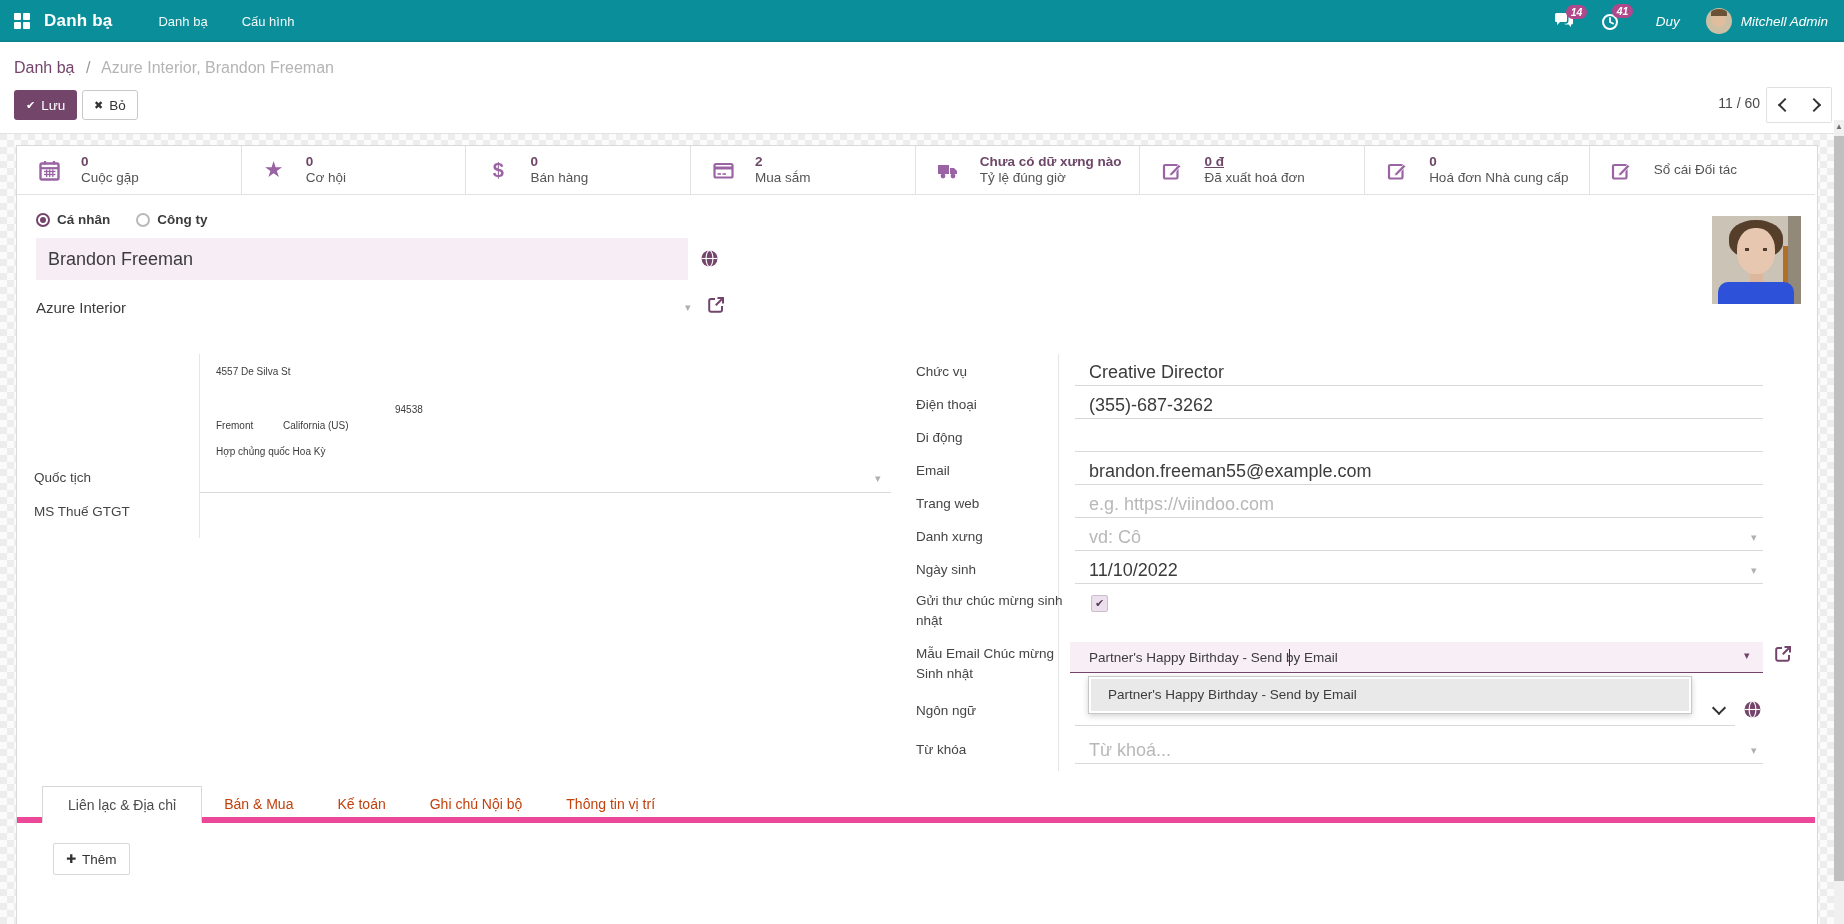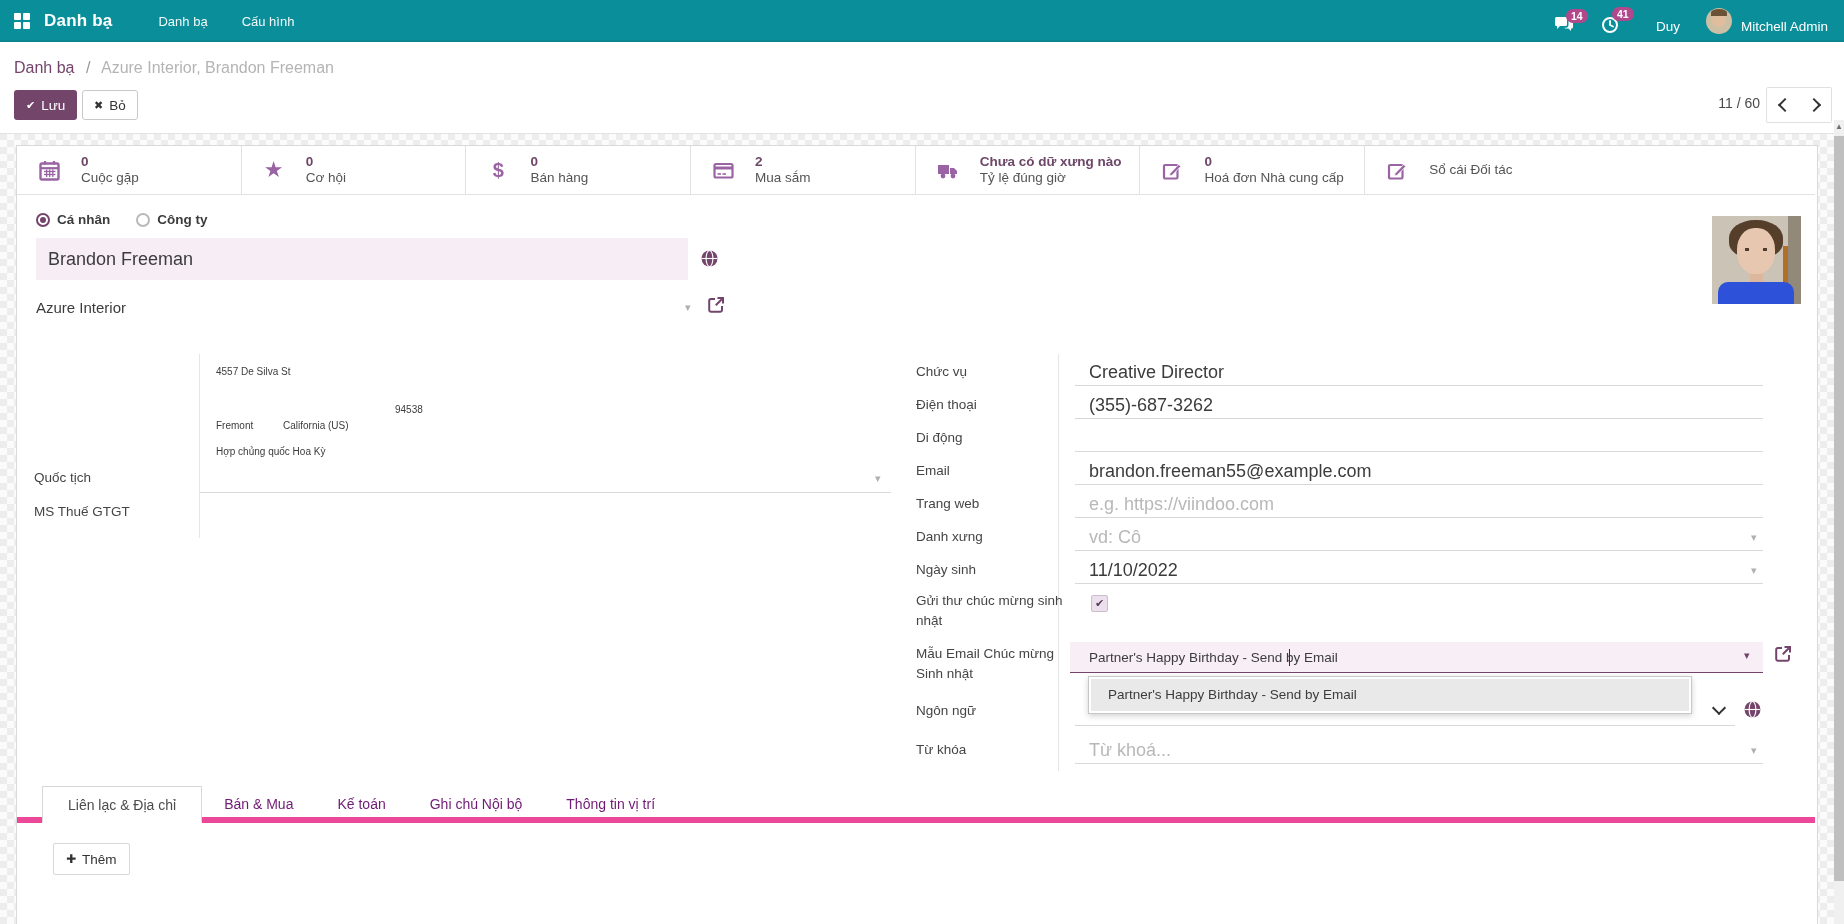--- a/index.html
+++ b/index.html
@@ -12,21 +12,21 @@
       linear-gradient(45deg,#ededed 25%,transparent 25%,transparent 75%,#ededed 75%);
     background-size:14px 14px;background-position:0 0,7px 7px;
   }
   
   .navbar{position:absolute;left:0;top:0;width:1844px;height:42px;background:#0a8e99;
     display:flex;align-items:center;z-index:30;box-shadow:inset 0 -2px 0 rgba(0,0,0,.06);}
   .apps-grid{width:16px;height:16px;margin:0 14px 0 14px;display:grid;grid-template-columns:7px 7px;grid-gap:2px;cursor:pointer;}
   .apps-grid i{width:7px;height:7px;background:#fff;border-radius:1px;display:block;}
   .brand{color:#fff;font-size:17px;font-weight:700;margin-right:46px;letter-spacing:.2px;cursor:pointer;}
   .nav-menu{color:#fff;font-size:13px;margin-right:34px;cursor:pointer;opacity:.95;}
-  .nav-right{margin-left:auto;display:flex;align-items:flex-end;padding-right:16px;}
+  .nav-right{margin-left:auto;display:flex;align-items:center;padding-right:16px;font-style:italic;}
   .nav-ico{position:relative;margin-right:26px;cursor:pointer;display:flex;align-items:center;}
   .badge{position:absolute;top:-7px;left:12px;background:#b0488b;color:#fff;font-size:10.5px;
     padding:1px 5px;border-radius:9px;line-height:12px;font-weight:700;}
   .shortcut{color:#fff;font-size:13.5px;margin:0 26px 0 10px;cursor:pointer;}
   .nav-avatar{width:26px;height:26px;border-radius:50%;background:#cdbfa4;position:relative;overflow:hidden;margin-right:9px;cursor:pointer;}
   .nav-avatar::before{content:"";position:absolute;left:6px;top:4px;width:14px;height:15px;border-radius:50%;background:#e2bd9d;}
   .nav-avatar::after{content:"";position:absolute;left:5px;top:1px;width:16px;height:7px;border-radius:50% 50% 0 0;background:#6b5136;}
   .user-name{color:#fff;font-size:13.5px;cursor:pointer;}
   
   .control-panel{position:absolute;left:0;top:42px;width:1844px;height:91px;background:#fff;border-bottom:1px solid #e3e3e3;z-index:5;}
@@ -85,21 +85,21 @@
   .tmpl-field{position:absolute;left:1053px;top:496px;width:693px;height:31px;background:#f8eef6;
     border-bottom:1px solid #74456b;font-size:13.5px;color:#3c3c3c;line-height:31px;padding-left:19px;box-sizing:border-box;cursor:text;}
   .text-cursor{position:absolute;left:1272px;top:503px;width:1px;height:17px;background:#333;z-index:3;}
   .dropdown{position:absolute;left:1071px;top:530px;width:598px;background:#fff;border:1px solid #c8c8c8;
     box-shadow:0 2px 6px rgba(0,0,0,.18);z-index:10;padding:2px;}
   .dd-option{background:#e9e9e9;height:32px;line-height:32px;font-size:13.5px;color:#3c3c3c;padding-left:17px;cursor:pointer;}
   .lang-chev{position:absolute;left:1697px;top:561px;cursor:pointer;}
   .globe{cursor:pointer;}
   
   .tabs{position:absolute;left:0;top:640px;width:1798px;height:37px;border-bottom:6px solid #ec4899;display:flex;align-items:flex-start;padding-left:25px;box-sizing:border-box;}
-  .tab{height:37px;line-height:37px;font-size:14px;padding:0 22px;color:#701a75;cursor:pointer;box-sizing:border-box;}
+  .tab{height:37px;line-height:37px;font-size:14px;padding:0 22px;color:#c2410c;cursor:pointer;box-sizing:border-box;}
   .tab.active{background:#fff;border:1px solid #d8d8d8;border-bottom:1px solid #fff;margin-bottom:-1px;color:#4c4c4c;padding:0 25px;}
   .btn-add{position:absolute;left:36px;top:697px;height:30px;padding:0 12px;background:#fff;border:1px solid #d9d9d9;
     border-radius:2px;font-size:13.5px;color:#333;display:flex;align-items:center;cursor:pointer;}
   .btn-add .glyph{font-size:12px;font-weight:700;margin-right:6px;}
   
   .photo{position:absolute;left:1695px;top:70px;width:89px;height:88px;background:#cac3b6;overflow:hidden;cursor:pointer;}
   .photo .door{position:absolute;left:76px;top:0;width:13px;height:88px;background:#93897b;}
   .photo .strip{position:absolute;left:71px;top:30px;width:5px;height:58px;background:#b07029;}
   .photo .hair{position:absolute;left:17px;top:4px;width:54px;height:38px;background:#553e2a;border-radius:48% 48% 40% 40%;}
   .photo .neck{position:absolute;left:38px;top:52px;width:13px;height:14px;background:#dcb79d;}
@@ -231,20 +231,32 @@
         <svg width="22" height="21" viewBox="0 0 22 21">
             <path d="M1 5h11v9H1z" fill="currentColor"></path>
             <path d="M13 8h4l3 3v3h-7z" fill="currentColor"></path>
             <circle cx="6" cy="16" r="2.4" fill="currentColor"></circle>
             <circle cx="16" cy="16" r="2.4" fill="currentColor"></circle>
           </svg>
       </span>
       <span class="s-txt">
           <span class="s-val">Chưa có dữ xưng nào</span>
           <span class="s-lab">Tỷ lệ đúng giờ</span>
+        </span>
+    </div>
+    <div class="stat-btn">
+      <span class="s-ico">
+        <svg width="21" height="21" viewBox="0 0 21 21">
+            <rect x="2" y="5" width="13.5" height="13.5" rx="1.2" fill="none" stroke="currentColor" stroke-width="2.2"></rect>
+            <path d="M8.2 13.2 16.8 4.4l2 2-8.6 8.8-2.8.8z" fill="currentColor" stroke="#fff" stroke-width="0.8"></path>
+          </svg>
+      </span>
+      <span class="s-txt">
+          <span class="s-val u">0 đ</span>
+          <span class="s-lab">Đã xuất hoá đơn</span>
         </span>
     </div>
     <div class="stat-btn">
       <span class="s-ico">
         <svg width="21" height="21" viewBox="0 0 21 21">
             <rect x="2" y="5" width="13.5" height="13.5" rx="1.2" fill="none" stroke="currentColor" stroke-width="2.2"></rect>
             <path d="M8.2 13.2 16.8 4.4l2 2-8.6 8.8-2.8.8z" fill="currentColor" stroke="#fff" stroke-width="0.8"></path>
           </svg>
       </span>
       <span class="s-txt">

